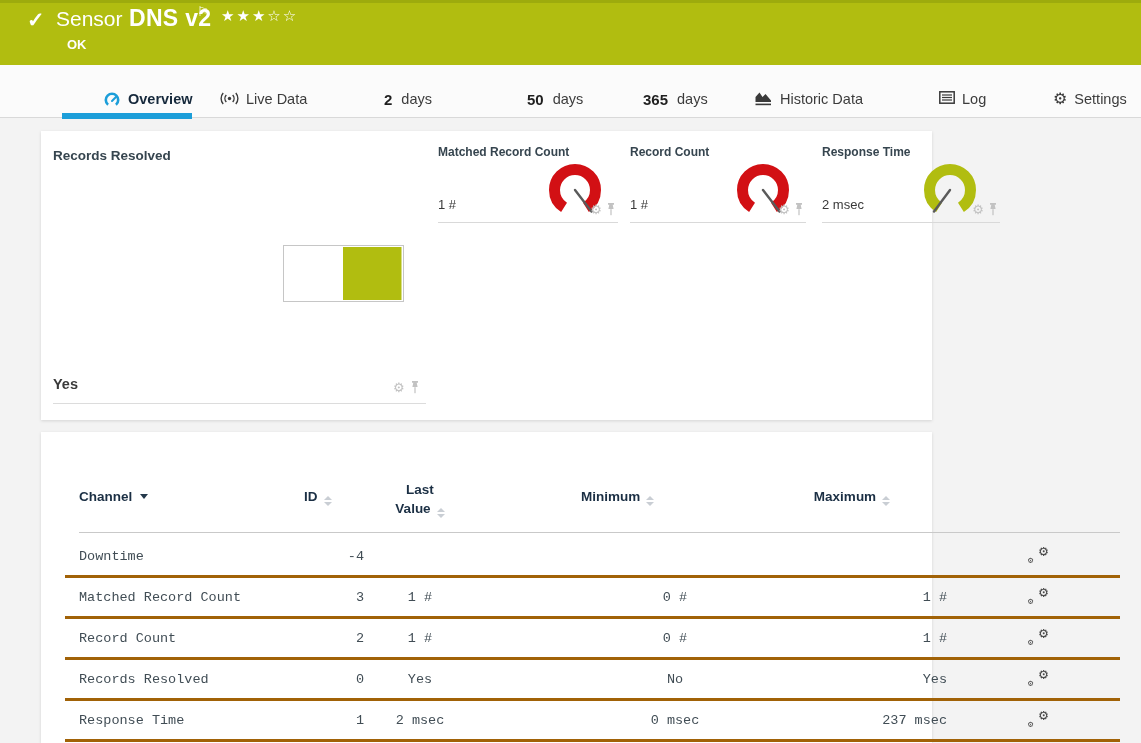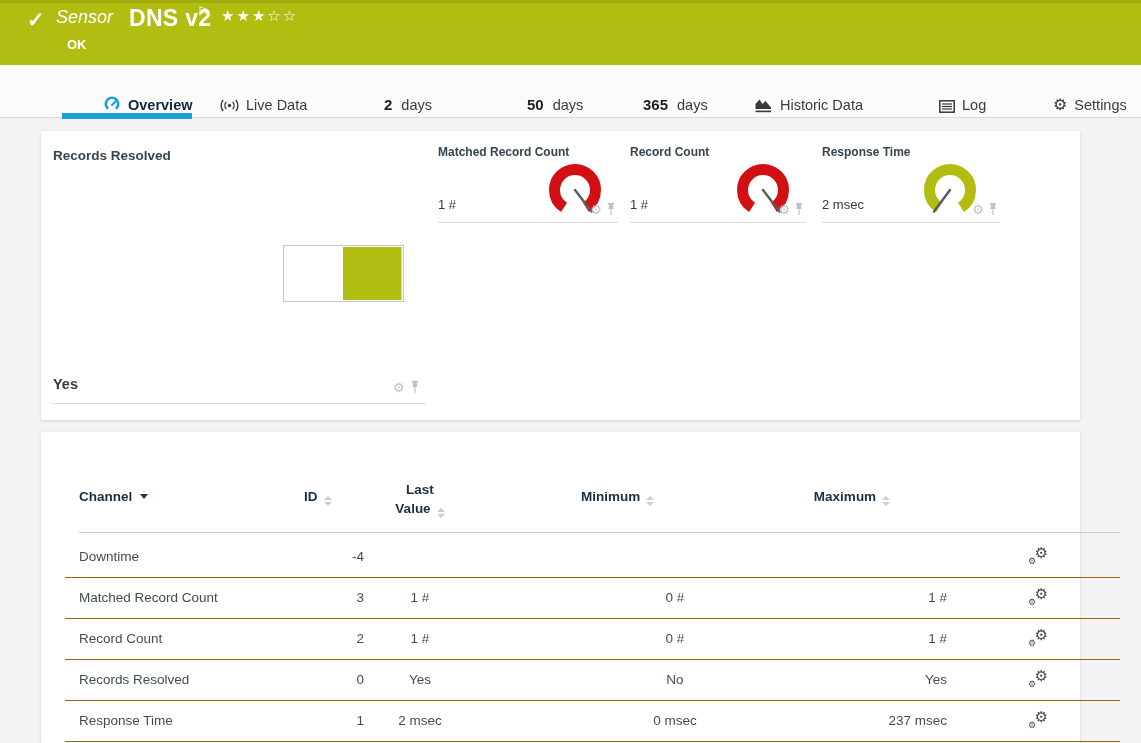--- a/index.html
+++ b/index.html
@@ -4,36 +4,36 @@
 <style>
   * { margin:0; padding:0; box-sizing:border-box; }
   html,body { background:#e9e9e9; }
   body { font-family:"Liberation Sans", sans-serif; }
   .page { position:relative; width:1141px; height:743px; background:#f3f3f3; overflow:hidden; }
 
   
   .topbar { position:absolute; left:0; top:0; width:1141px; height:65px; background:#b1bd10; color:#fff; }
   .topbar::before { content:""; position:absolute; left:0; top:0; width:100%; height:3px; background:#9dab0d; }
   .chk { position:absolute; left:27px; top:8px; font-size:21px; font-weight:bold; }
-  .sensor-kind { position:absolute; left:56px; top:7px; font-size:18px; font-style:italic; }
+  .sensor-kind { position:absolute; left:56px; top:7px; font-size:21px; }
   .sensor-name { position:absolute; left:129px; top:5px; font-size:23px; font-weight:bold; letter-spacing:.3px; }
   .flag { position:absolute; left:197px; top:4px; font-size:13px; }
   .stars { position:absolute; left:221px; top:7px; font-size:15px; letter-spacing:2px; }
   .stat-ok { position:absolute; left:67px; top:37px; font-size:13px; font-weight:bold; }
 
   
   .tabbar { position:absolute; left:0; top:65px; width:1141px; height:53px; background:#fbfbfb; border-bottom:1.5px solid #d9d9d9; }
-  .tab { position:absolute; top:26px; height:22px; display:flex; align-items:flex-end; gap:7px; font-size:14.5px; color:#3c3c3c; cursor:pointer; white-space:nowrap; }
+  .tab { position:absolute; top:26px; height:22px; display:flex; align-items:flex-start; gap:7px; font-size:14.5px; color:#3c3c3c; cursor:pointer; white-space:nowrap; }
   .tab .num { font-weight:bold; color:#1f1f1f; font-size:15px; margin-right:2px; }
   .tab.active { color:#16293c; font-weight:bold; }
   .tab-underline { position:absolute; left:62px; bottom:-1.5px; width:130px; height:6px; background:#1c9ed9; }
   .tab .glyph { font-size:16px; color:#3a3a3a; line-height:1; }
 
   
-  .card { position:absolute; left:41px; width:1039px; background:#fff; box-shadow:0 1px 3px rgba(0,0,0,.13); }
+  .card { position:absolute; left:41px; width:891px; background:#fff; box-shadow:0 1px 3px rgba(0,0,0,.13); }
   .card1 { top:131px; height:289px; }
   .card2 { top:432px; height:311px;padding-left:40px; }
 
   .panel-title { font-size:13px; font-weight:bold; color:#36454f; }
   .big-title { position:absolute; left:12px; top:17px; font-size:13.5px; }
   .rr-value { position:absolute; left:12px; top:245px; font-size:14.5px; font-weight:bold; color:#3a3a3a; }
   .rr-line { position:absolute; left:12px; top:272px; width:373px; height:1px; background:#dcdcdc; }
   .rr-tools { position:absolute; left:352px; top:250px; display:flex; align-items:center; gap:5px; }
   .tool-gear { font-size:13px; color:#c2c2c2; line-height:1; cursor:pointer; }
   .swatch { position:absolute; left:242px; top:114px; }
@@ -45,21 +45,21 @@
   .mini svg.gauge { position:absolute; top:15px; overflow:visible; }
 
   
   .th { position:absolute; font-size:13.5px; font-weight:bold; color:#1b2f44; }
   .sort { display:inline-flex; flex-direction:column; gap:2px; margin-left:6px; vertical-align:1px; }
   .sort i { display:block; width:0; height:0; border-left:4px solid transparent; border-right:4px solid transparent; }
   .sort .up { border-bottom:4px solid #c9ced4; }
   .sort .dn { border-top:4px solid #c9ced4; }
   .desc { display:inline-block; width:0; height:0; border-left:4.5px solid transparent; border-right:4.5px solid transparent; border-top:5px solid #24384b; margin-left:8px; vertical-align:2px; }
   .head-line { position:absolute; left:38px; top:100px; width:1041px; height:1px; background:#c9c9c9; }
-  .trow { position:absolute; left:24px; width:1055px; height:41px; border-bottom:1px solid #a16207; font-size:13.5px; color:#414d55; }
+  .trow { position:absolute; left:24px; width:1055px; height:41px; border-bottom:3px solid #a16207; font-size:13.5px; color:#414d55;font-family:Liberation Mono, monospace; }
   .trow > div { position:absolute; top:0; line-height:40px; white-space:nowrap; }
   .c-ch { left:14px; }
   .c-id { left:219px; width:80px; text-align:right; }
   .c-last { left:305px; width:100px; text-align:center; }
   .c-min { left:535px; width:150px; text-align:center; }
   .c-max { left:732px; width:150px; text-align:right; }
   .gears { position:absolute; left:963px; top:11px; width:20px; height:18px; cursor:pointer; }
   .gears .g1 { position:absolute; right:0; top:-3px; font-size:15px; color:#4b4b4b; line-height:1; }
   .gears .g2 { position:absolute; left:0; bottom:0; font-size:9px; color:#4b4b4b; line-height:1; }
 </style>

